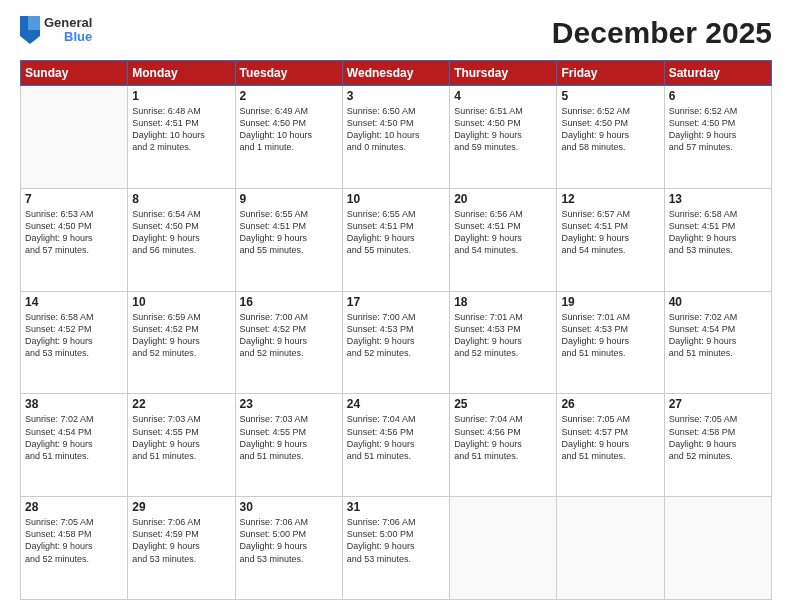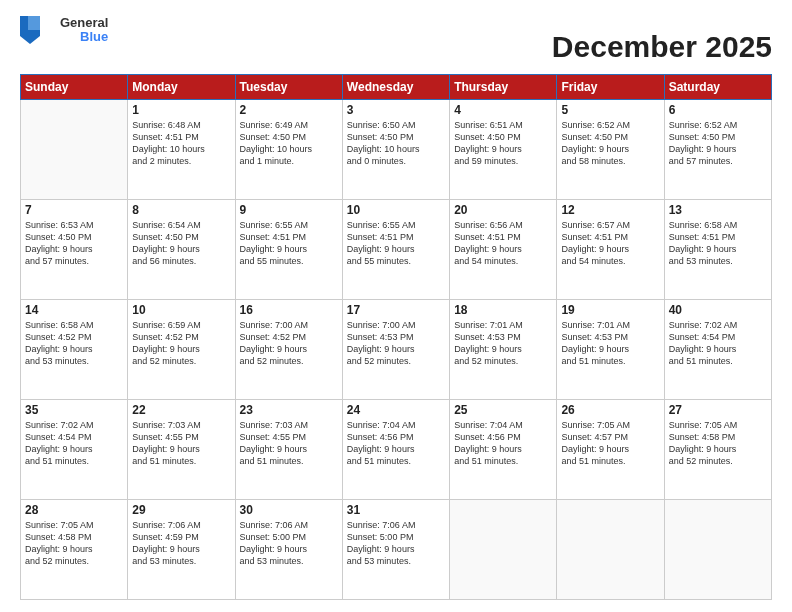--- a/index.html
+++ b/index.html
@@ -19,38 +19,37 @@
     }
     .header {
       display: flex;
       justify-content: space-between;
       align-items: flex-start;
       margin-bottom: 10px;
     }
     .logo {
       display: flex;
       align-items: center;
-      gap: 20px;
+      gap: 4px;
     }
     .logo-text {
       display: flex;
       flex-direction: column;
       font-size: 13px;
       font-weight: bold;
       line-height: 1.1;
     }
     .logo-general { color: #333; }
     .logo-blue { color: #3b82f6; padding-left: 20px; }
     .logo-icon {
       width: 20px;
       height: 28px;
     }
     .title-block {
       text-align: right;
-      margin-top: 14px;
     }
     .title-block h1 {
       font-size: 30px;
       font-weight: bold;
       color: #222;
     }
     .title-block h2 {
       font-size: 14px;
       font-weight: normal;
       color: #555;
@@ -210,21 +209,21 @@
             <div class="day-num">19</div>
             <div class="day-info">Sunrise: 7:01 AM<br>Sunset: 4:53 PM<br>Daylight: 9 hours<br>and 51 minutes.</div>
           </td>
           <td>
             <div class="day-num">40</div>
             <div class="day-info">Sunrise: 7:02 AM<br>Sunset: 4:54 PM<br>Daylight: 9 hours<br>and 51 minutes.</div>
           </td>
         </tr>
         <tr>
           <td>
-            <div class="day-num">35</div>
+            <div class="day-num">38</div>
             <div class="day-info">Sunrise: 7:02 AM<br>Sunset: 4:54 PM<br>Daylight: 9 hours<br>and 51 minutes.</div>
           </td>
           <td>
             <div class="day-num">22</div>
             <div class="day-info">Sunrise: 7:03 AM<br>Sunset: 4:55 PM<br>Daylight: 9 hours<br>and 51 minutes.</div>
           </td>
           <td>
             <div class="day-num">23</div>
             <div class="day-info">Sunrise: 7:03 AM<br>Sunset: 4:55 PM<br>Daylight: 9 hours<br>and 51 minutes.</div>
           </td>

